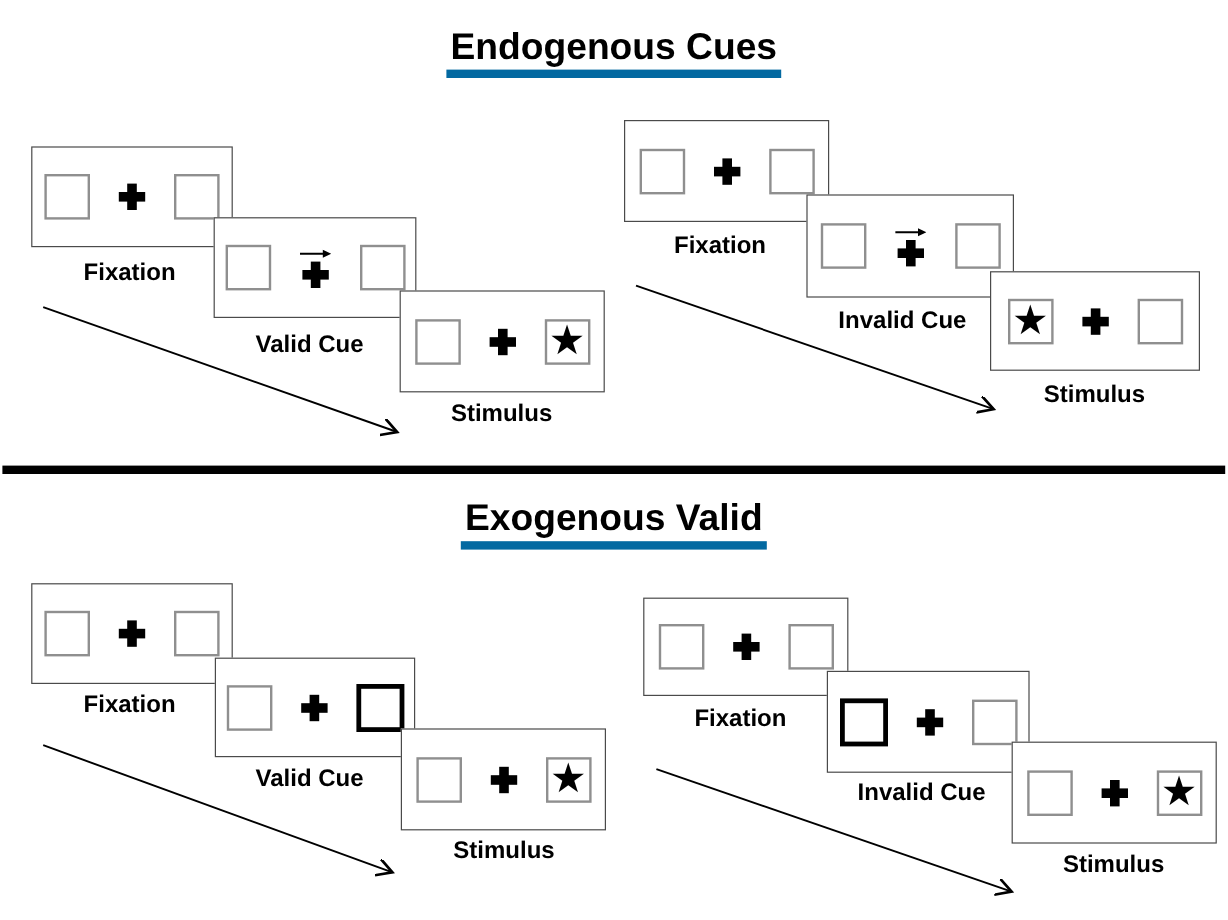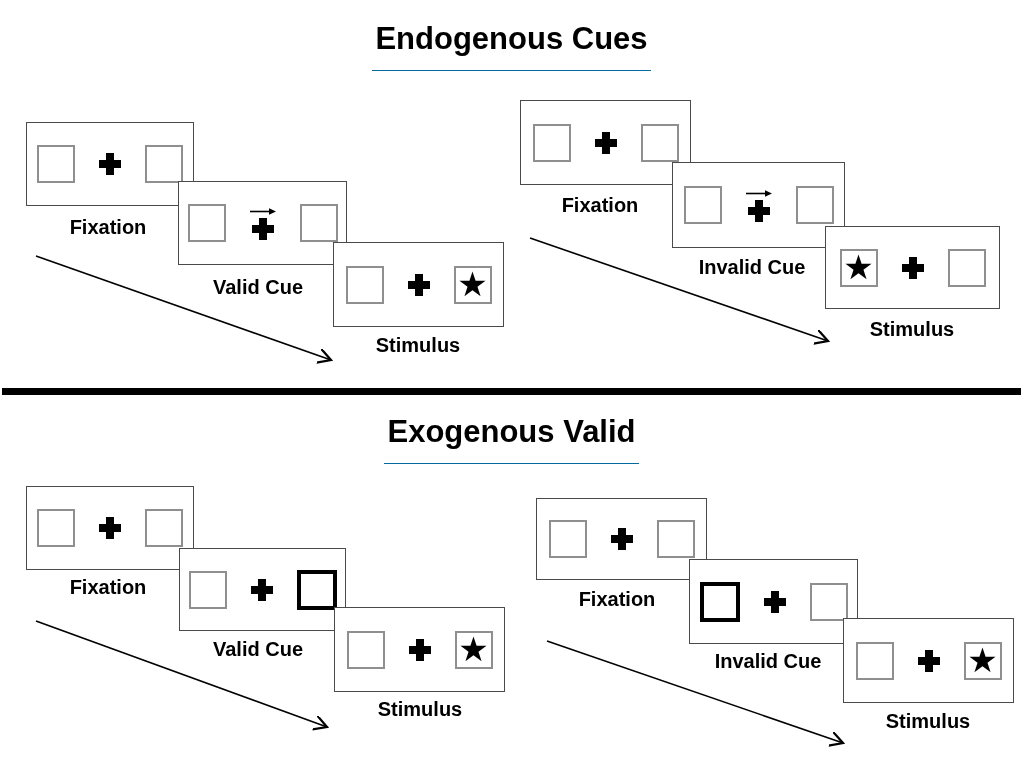--- a/index.html
+++ b/index.html
@@ -1,20 +1,20 @@
 <!DOCTYPE html>
 <html><head>
 <meta charset="utf-8">
 <style>
   html,body{margin:0;padding:0;background:#fff;}
   body{width:1023px;height:767px;overflow:hidden;font-family:"Liberation Sans",sans-serif;}
   .canvas{position:relative;width:1023px;height:767px;background:#fff;}
 
   .title{position:absolute;left:0;right:0;text-align:center;font-size:31px;font-weight:bold;color:#000;letter-spacing:0px;}
-  .title span{display:inline-block;border-bottom:1px solid #0369a1;padding:0 3px 13px 3px;}
+  .title span{display:inline-block;border-bottom:7px solid #0369a1;padding:0 3px 1px 3px;}
 
   .divider{position:absolute;left:2px;right:2px;top:388px;height:7px;background:#000;}
 
   .panel{position:absolute;background:#fff;border:1px solid #4a4a4a;display:flex;align-items:center;justify-content:center;gap:24px;box-sizing:border-box;}
 
   .sq{width:38px;height:38px;border:2px solid #8f8f8f;background:#fff;box-sizing:border-box;flex:0 0 auto;display:flex;align-items:center;justify-content:center;}
   .sq.cued{width:40px;height:40px;border:4px solid #000;}
 
   .star{font-family:"DejaVu Sans",sans-serif;font-size:34px;line-height:32px;color:#000;position:relative;top:-1px;}
 

